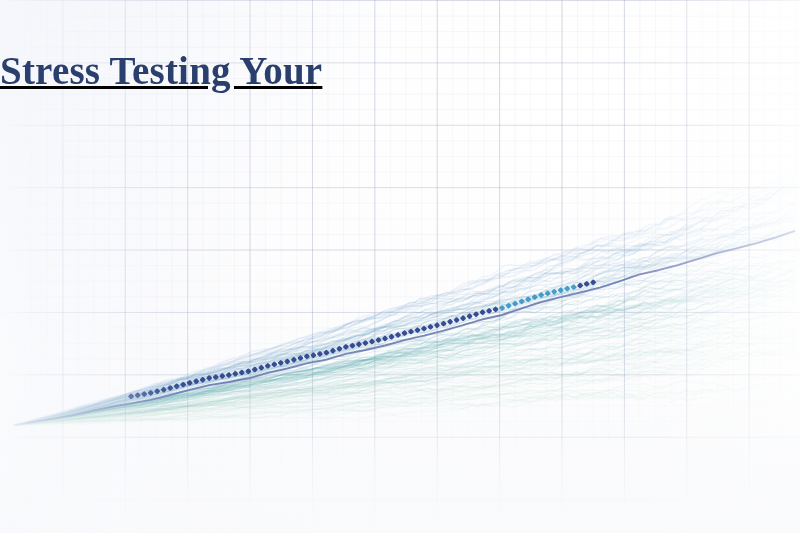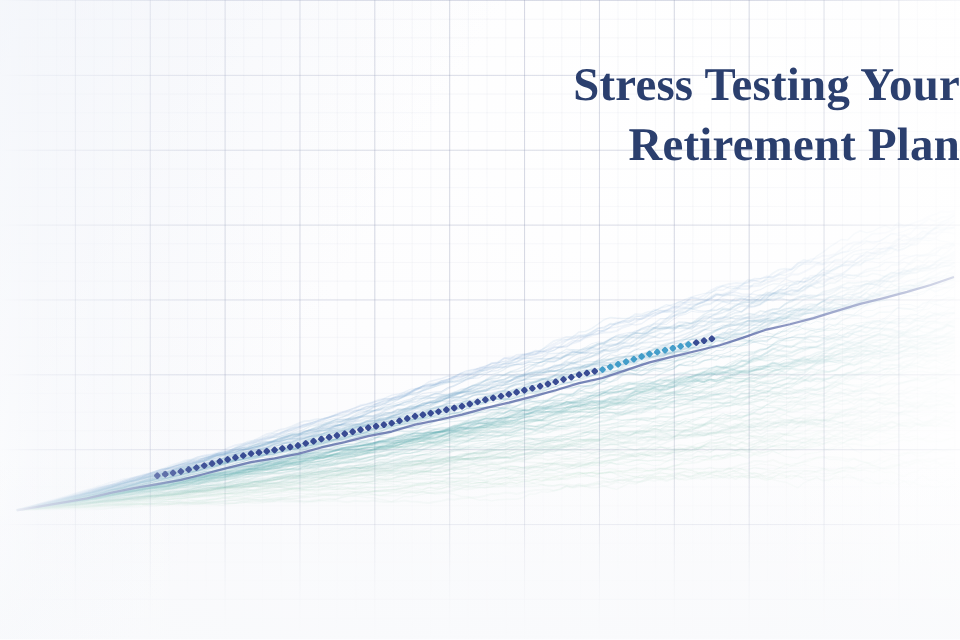--- a/index.html
+++ b/index.html
@@ -50,22 +50,23 @@
   #fanchart {
     position: absolute;
     left: 0; top: 0;
     width: 800px; height: 533px;
   }
   
   .title-block {
     position: absolute;
     left: 0; right: 0;
     top: 46px;
-    text-align: right;
+    text-align: left;
     pointer-events: none;
+    text-decoration: underline;
   }
   .title-line {
     font-family: "Liberation Serif", "DejaVu Serif", serif;
     font-weight: 700;
     font-size: 39px;
     line-height: 50px;
     letter-spacing: 0.2px;
     color: #2b3f6e;
     white-space: nowrap;
   }
@@ -296,16 +297,15 @@
         <rect x="584.4" y="281.6" width="4.6" height="4.6" rx="1.1" transform="rotate(45 586.7 283.9)" fill="#2c3f8c" fill-opacity="0.93"></rect>
         <rect x="590.9" y="280.0" width="4.6" height="4.6" rx="1.1" transform="rotate(45 593.2 282.3)" fill="#2c3f8c" fill-opacity="0.93"></rect>
       </g>
     <rect x="0" y="0" width="800" height="533" fill="url(#fadeRight)"></rect>
   </svg>
 
   <div class="bg-wash"></div>
 
   <div class="title-block">
     <div class="title-line">Stress Testing Your</div>
-    <div class="title-line">Retirement Plan</div>
   </div>
 
 </div>
 
 </body></html>

